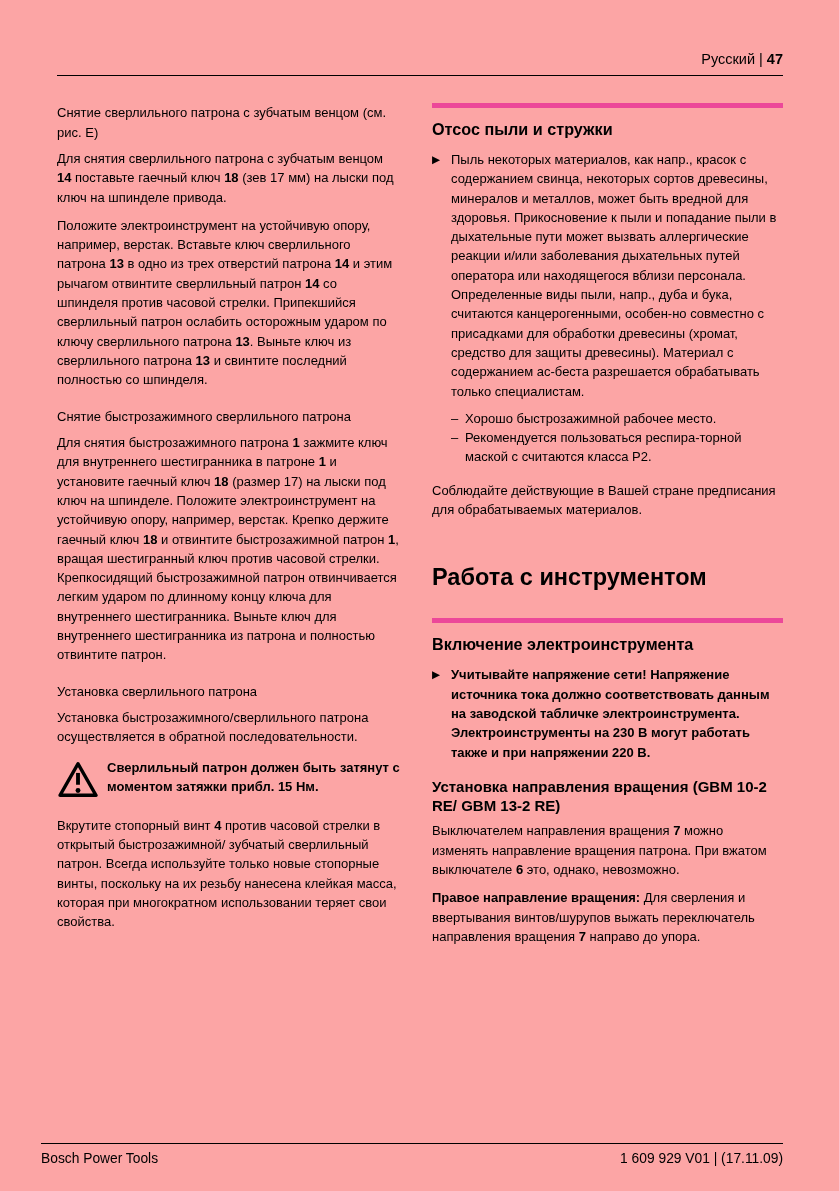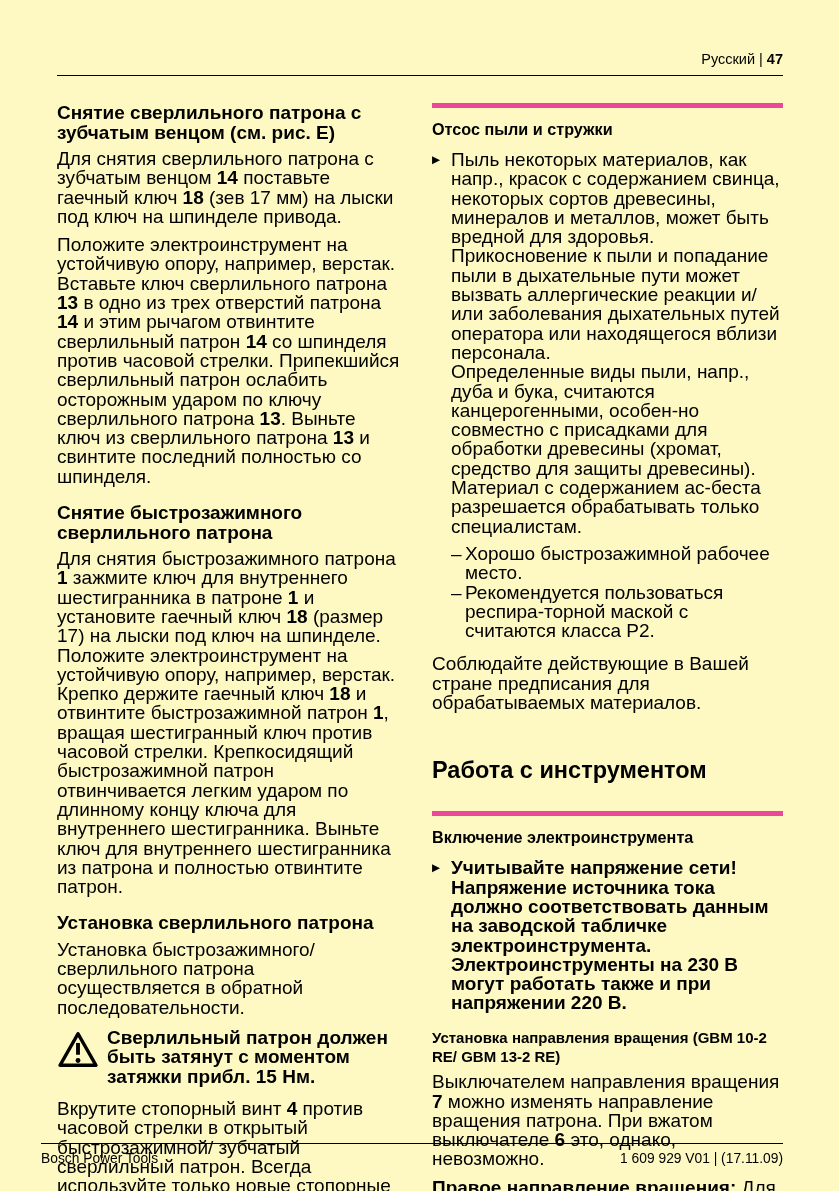--- a/index.html
+++ b/index.html
@@ -1,35 +1,35 @@
 <!DOCTYPE html>
 <html><head>
 <meta charset="utf-8">
 <style>
   html,body{margin:0;padding:0;background:#ededed;}
-  .page{width:839px;height:1191px;background:#fef9c3;position:relative;
+  .page{width:839px;height:1191px;background:#fca5a5;position:relative;
     font-family:"Liberation Sans",sans-serif;color:#000;
     padding:50px 56px 0 57px;box-sizing:border-box;overflow:hidden;}
 
   
   .header-text{text-align:right;font-size:14.5px;line-height:18px;}
   .header-text .bold{font-weight:bold;}
   .rule{border-top:1px solid #000;margin-top:7px;height:0;}
 
   
   .columns{display:flex;gap:31px;margin-top:27px;}
   .col-left{flex:0 0 344px;width:344px;}
   .col-right{flex:0 0 351px;width:351px;}
 
   
-  p.body,.bullet-body p,.dash-text,.dash,.warn-text{font-size:19px;line-height:19.3px;}
+  p.body,.bullet-body p,.dash-text,.dash,.warn-text{font-size:13px;line-height:19.3px;}
   p.body{margin:0 0 9px;}
   b{font-weight:bold;}
 
-  .run-heading{font-size:19px;line-height:19.5px;font-weight:bold;margin:17px 0 7px;}
+  .run-heading{font-size:13px;line-height:19.5px;font-weight:normal;margin:17px 0 7px;}
   .run-heading.first{margin-top:0;}
 
   .ruled-section{border-top:5px solid #ec4899;padding-top:11px;}
   .section-heading{font-size:16.2px;line-height:20px;font-weight:bold;margin:0 0 11px;}
 
   .bullet{display:flex;margin:0 0 8px;}
   .arrow{flex:0 0 19px;font-size:10.5px;line-height:19.3px;}
   .bullet-body p{margin:0;}
   .bold-bullet .bullet-body p{font-weight:bold;}
 

